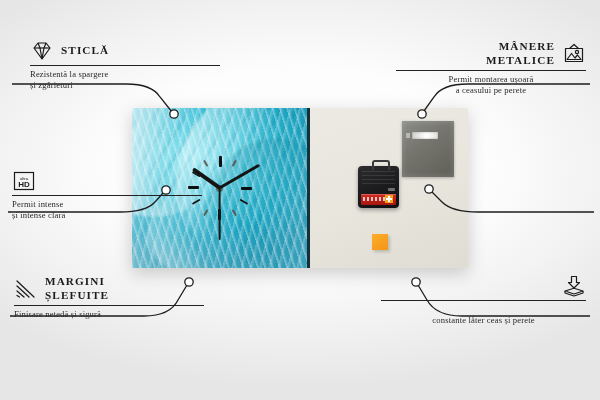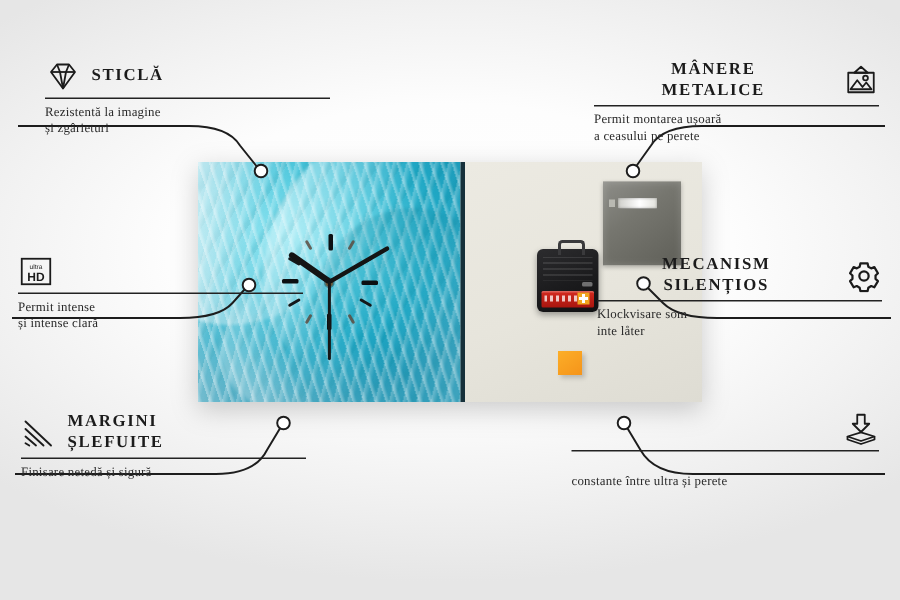--- a/index.html
+++ b/index.html
@@ -109,22 +109,22 @@
     line-height:13.5px;text-transform:uppercase;
   }
   .co-rule{height:1px;background:#222;margin-top:3px;}
   .co-sub{
     font-size:8.6px;color:#2a2a2a;line-height:11px;margin-top:3px;letter-spacing:.15px;
   }
   .left .co-head{justify-content:flex-start;}
   .left .co-title{text-align:left;}
   .left .co-sub{text-align:left;}
   .right .co-head{justify-content:flex-end;flex-direction:row;}
-  .right .co-title{text-align:center;}
-  .right .co-sub{text-align:left;}
+  .right .co-title{text-align:right;}
+  .right .co-sub{text-align:center;}
 
   .ic{width:24px;height:22px;flex:0 0 24px;display:block;}
 
   
   .wires{position:absolute;inset:0;pointer-events:none;}
   .wires path{fill:none;stroke:#1d1d1d;stroke-width:1.3;}
   .wires circle{fill:#ffffff;stroke:#1d1d1d;stroke-width:1.3;}
 </style>
 </head>
 <body>
@@ -233,21 +233,21 @@
               <path d="M16,3 L14,8 L12,19"></path>
           </g>
         </svg>
       </span>
       <span class="co-title">
         <span>STICLĂ</span><br>
       </span>
     </div>
     <div class="co-rule"></div>
     <div class="co-sub">
-      <span>Rezistentă la imagine</span><br>
+      <span>Rezistentă la spargere</span><br>
       <span>și zgârieturi</span>
     </div>
   </div>
 
   <div class="callout left" style="left:12px;top:170px;">
     <div class="co-head">
       <span class="ic">
         <svg viewBox="0 0 24 22" width="24" height="22">
           <rect x="2.5" y="2.5" width="19" height="17" fill="none" stroke="#1b1b1b" stroke-width="1.2"></rect>
           <text x="12" y="9.6" font-family="Liberation Sans, sans-serif" font-size="4.4" text-anchor="middle" fill="#1b1b1b">ultra</text>
@@ -305,54 +305,33 @@
         </svg>
       </span>
     </div>
     <div class="co-rule"></div>
     <div class="co-sub">
       <span>Permit montarea ușoară</span><br>
       <span>a ceasului pe perete</span>
     </div>
   </div>
 
-  <div class="callout right" style="right:12px;top:170px;">
-    <div class="co-head">
-      <span class="co-title" style="flex:1">
-        <span>MECANISM</span><br>
-        <span>SILENȚIOS</span>
-      </span>
-      <span class="ic">
-        <svg viewBox="0 0 24 22" width="24" height="22">
-          <g fill="none" stroke="#1b1b1b" stroke-width="1.5" stroke-linejoin="round">
-            <path d="M9.6,2.6 h4.8 l.5,2.2 1.9,1.1 2.1-.8 2.4,4.1 -1.6,1.5 0,2.2 1.6,1.5 -2.4,4.1 -2.1-.8 -1.9,1.1 -.5,2.2 h-4.8 l-.5-2.2 -1.9-1.1 -2.1,.8 -2.4-4.1 1.6-1.5 0-2.2 -1.6-1.5 2.4-4.1 2.1,.8 1.9-1.1 Z"></path>
-            <circle cx="12" cy="11" r="3.1"></circle>
-          </g>
-        </svg>
-      </span>
-    </div>
-    <div class="co-rule"></div>
-    <div class="co-sub">
-      <span>Klockvisare som</span><br>
-      <span>inte låter</span>
-    </div>
-  </div>
 
   <div class="callout right" style="right:14px;top:275px;width:205px;">
     <div class="co-head">
       <span class="ic">
         <svg viewBox="0 0 24 22" width="24" height="22">
           <g fill="none" stroke="#1b1b1b" stroke-width="1.2" stroke-linejoin="round">
             <path d="M9.5,1.5 h5 v6 h3 L12,13 L6.5,7.5 h3 Z"></path>
             <path d="M12,13.2 L21,16 L12,19 L3,16 Z"></path>
             <path d="M3,16 v2 l9,3 9,-3 v-2"></path>
           </g>
         </svg>
       </span>
     </div>
     <div class="co-rule"></div>
     <div class="co-sub">
       <br>
-      <span>constante între ultra și perete</span>
+      <span>constante låter ceas și perete</span>
     </div>
   </div>
 
 </div>
 
 </body></html>

